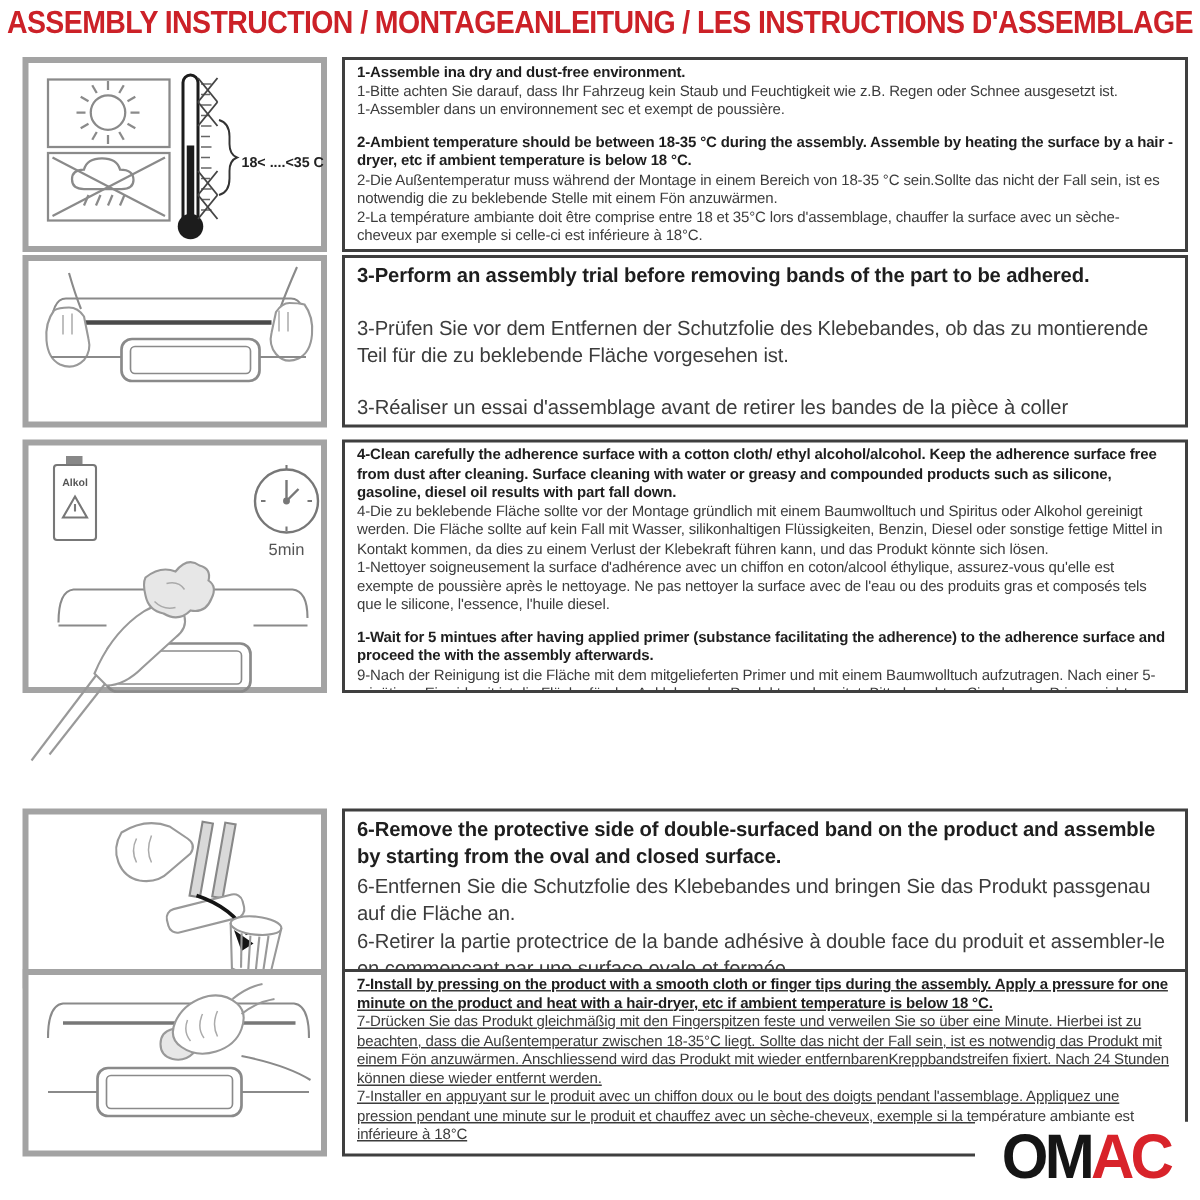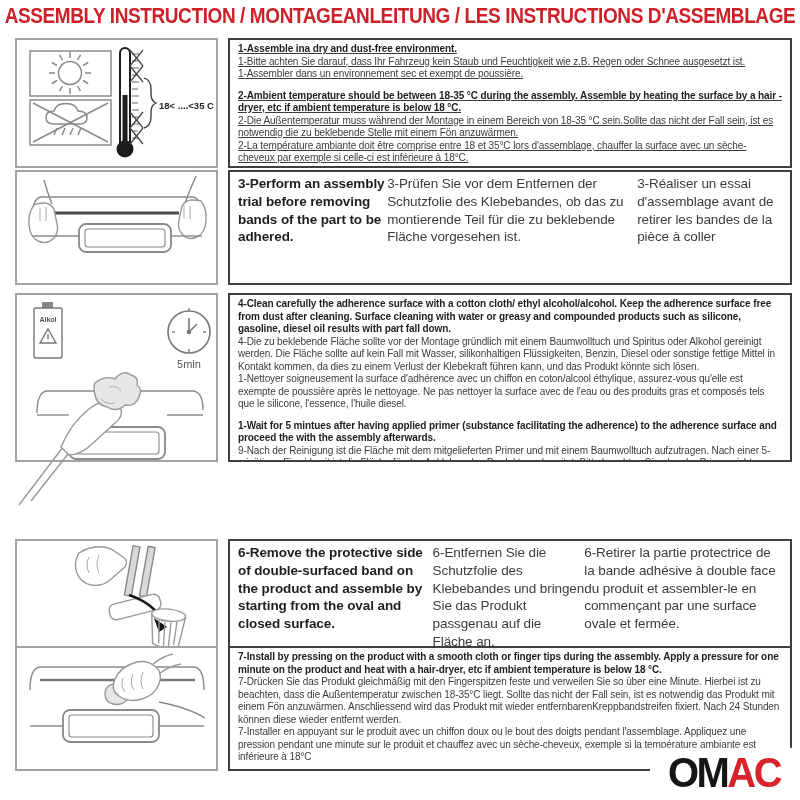--- a/index.html
+++ b/index.html
@@ -1,36 +1,36 @@
 <!DOCTYPE html>
 <html><head>
 <meta charset="utf-8">
 <style>
   html,body{margin:0;padding:0;background:#ffffff;}
   .page{position:relative;width:800px;height:800px;background:#fff;
         font-family:"Liberation Sans",sans-serif;overflow:hidden;padding-left:40px;}
   .title{position:absolute;left:0;top:4px;width:800px;text-align:center;
          font-size:19px;font-weight:bold;letter-spacing:-0.4px;color:#cc2128;
          white-space:nowrap;transform:scaleY(1.12);transform-origin:top;}
-  .illus-box{position:absolute;left:15px;width:203px;border:2px solid #a3a3a3;
+  .illus-box{position:absolute;left:15px;width:203px;border:4px solid #a3a3a3;
              background:#fff;box-sizing:border-box;}
   .text-box{position:absolute;left:228px;width:564px;border:2px solid #3f3f3f;
             background:#fff;box-sizing:border-box;padding:3px 8px 2px 8px;
             overflow:hidden;color:#3c3c3c;}
   .text-box p{margin:0;}
   .t-sm{font-size:10px;line-height:1.25;letter-spacing:-0.1px;}
   .t-lg{font-size:13.5px;line-height:1.32;letter-spacing:-0.1px;}
   .en{font-weight:bold;color:#1e1e1e;}
   .gap{height:9px;}
-  .vcenter{display:flex;justify-content:center;}
-  .r1{top:38px;height:130px;text-decoration:underline;}
+  .vcenter{display:flex;flex-direction:column;justify-content:space-between;}
+  .r1{top:38px;height:130px;}
   .r2{top:170px;height:115px;}
   .r3{top:293px;height:169px;}
   .r4{top:539px;height:120px;}
-  .r5{top:646px;height:125px;}
+  .r5{top:646px;height:125px;text-decoration:underline;}
   .logo{position:absolute;left:650px;top:749px;width:148px;height:46px;
         background:#fff;display:flex;align-items:center;justify-content:center;
         font-weight:900;font-size:40px;letter-spacing:-2.5px;line-height:1;
         transform:scaleY(1.05);z-index:3;}
   .logo .blk{color:#151515;}
   .logo .red{color:#d8232a;}
   svg{display:block;}
 </style>
 </head>
 <body>

